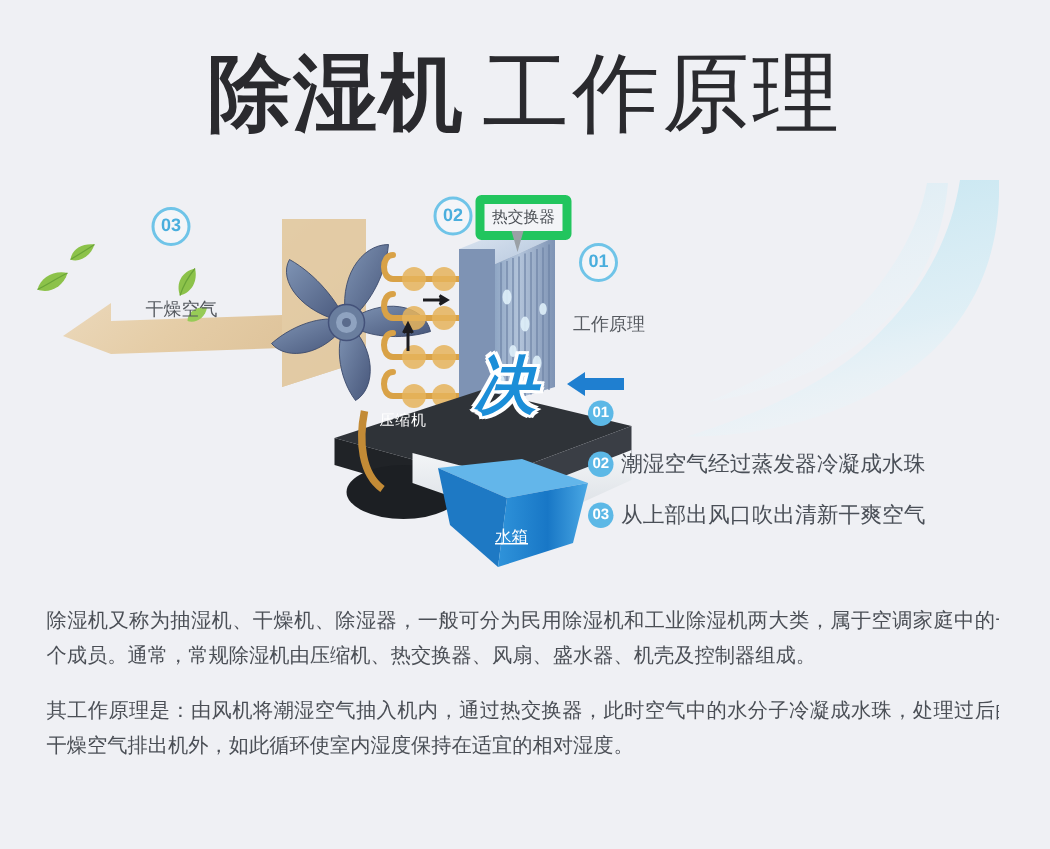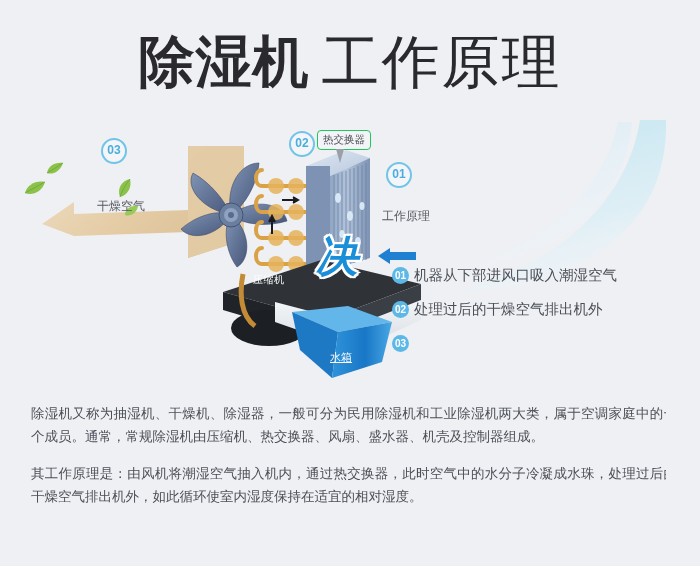--- a/index.html
+++ b/index.html
@@ -60,21 +60,21 @@
   .badge-o{
     position:absolute;width:22px;height:22px;border-radius:50%;
     border:2px solid #6fc4e8;color:#4aaedd;
     font-size:12px;font-weight:bold;line-height:21px;text-align:center;
     background:rgba(255,255,255,0.35);
   }
   .dlabel{
     position:absolute;font-size:12px;color:#55595f;white-space:nowrap;
   }
   .callout{
-    position:absolute;border:1px solid #22c55e;border-radius:4px;
+    position:absolute;border:6px solid #22c55e;border-radius:4px;
     background:#f3f4f7;color:#4a4e54;font-size:10.5px;
     padding:2px 5px;white-space:nowrap;
   }
   .callout:after{
     content:"";position:absolute;left:18px;bottom:-14px;
     width:0;height:0;border-left:4px solid transparent;
     border-right:4px solid transparent;border-top:14px solid #9aa0a6;
   }
   .tag-dark{
     position:absolute;font-size:10px;color:#ffffff;white-space:nowrap;
@@ -326,28 +326,28 @@
     <div class="badge-o" style="left:386px;top:44px;">01</div>
     <div class="dlabel" style="left:382px;top:90px;">工作原理</div>
 
     <div class="tag-dark" style="left:253px;top:155px;">压缩机</div>
     <div class="tag-tank" style="left:330px;top:232px;text-decoration:underline;">水箱</div>
   </div>
 
   <div class="legend">
     <div class="leg-row">
       <div class="leg-badge">01</div>
-      <div class="leg-text">机器从下部进风口吸入潮湿空气</div>
     </div>
     <div class="leg-row">
       <div class="leg-badge">02</div>
-      <div class="leg-text">处理过后的干燥空气排出机外</div>
+      <div class="leg-text">潮湿空气经过蒸发器冷凝成水珠</div>
     </div>
     <div class="leg-row">
       <div class="leg-badge">03</div>
+      <div class="leg-text">从上部出风口吹出清新干爽空气</div>
     </div>
   </div>
 
   <div class="overlay">
     <div class="ov-line l2">决</div>
   </div>
 
   <div class="copy">
     <p class="para">除湿机又称为抽湿机、干燥机、除湿器，一般可分为民用除湿机和工业除湿机两大类，属于空调家庭中的一个成员。通常，常规除湿机由压缩机、热交换器、风扇、盛水器、机壳及控制器组成。</p>
     <p class="para second">其工作原理是：由风机将潮湿空气抽入机内，通过热交换器，此时空气中的水分子冷凝成水珠，处理过后的干燥空气排出机外，如此循环使室内湿度保持在适宜的相对湿度。</p>

